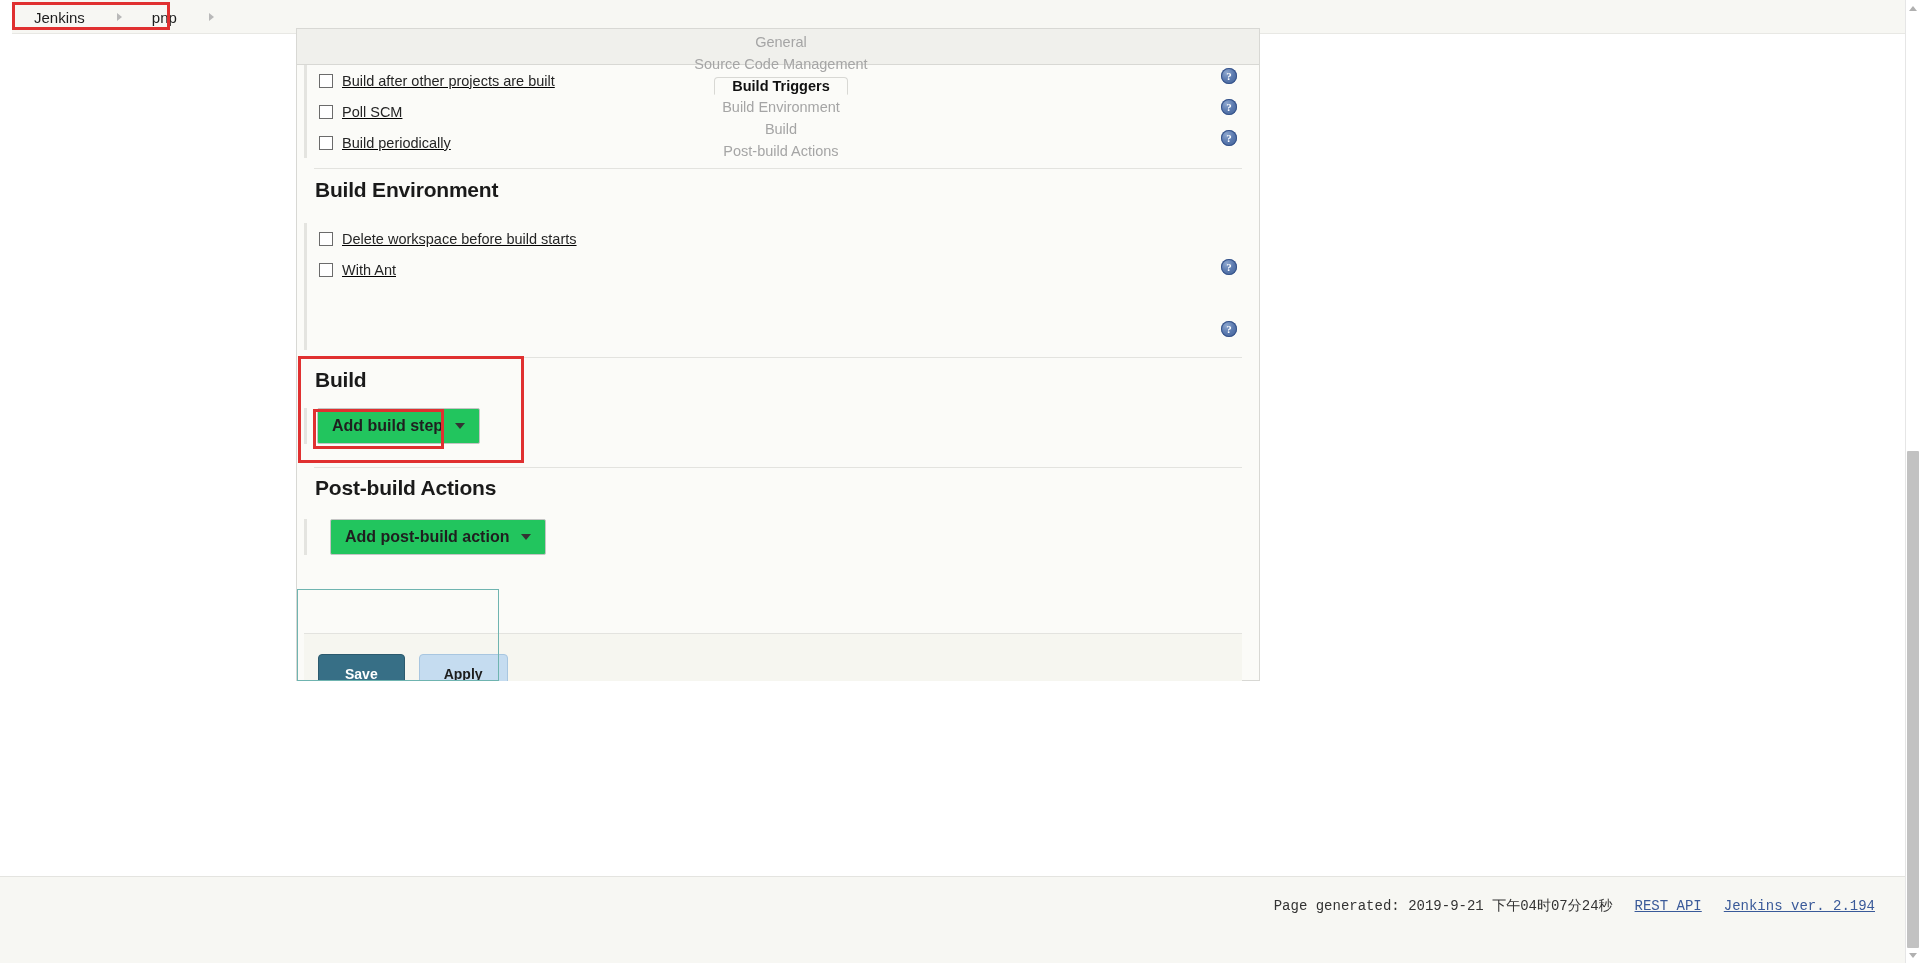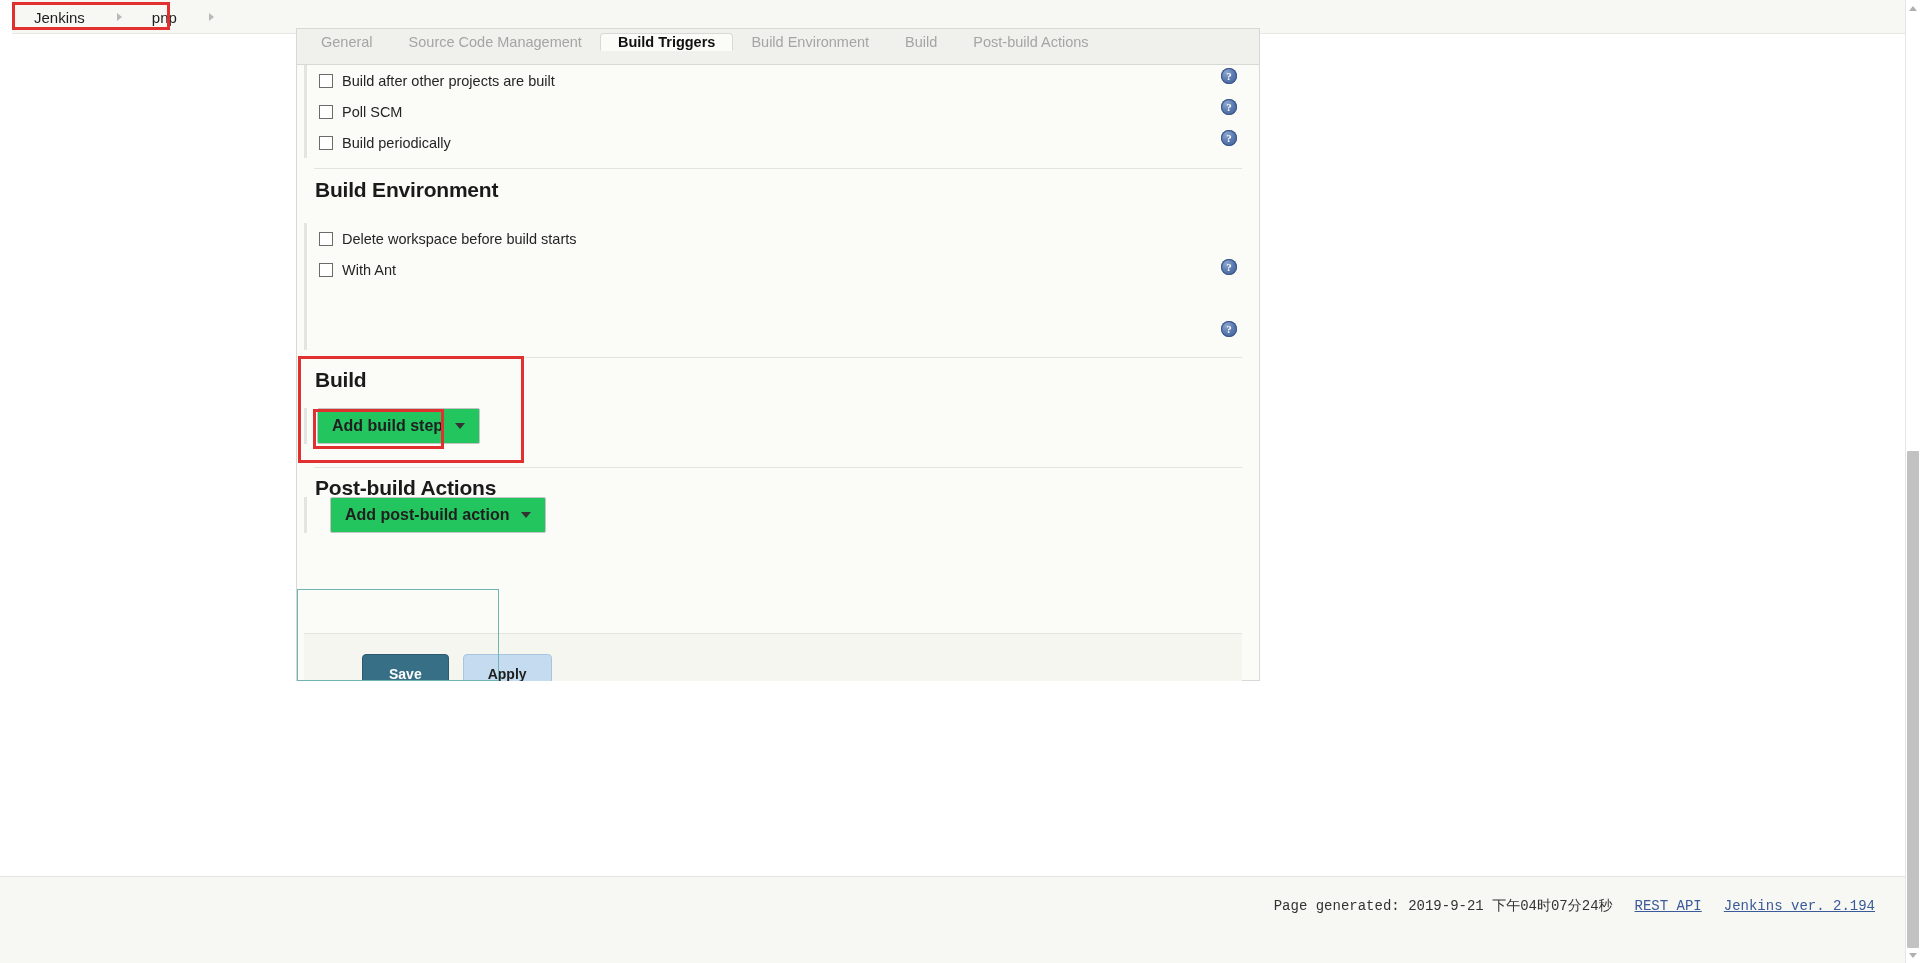--- a/index.html
+++ b/index.html
@@ -77,22 +77,23 @@
   
   .tab-bar {
     position: absolute;
     left: 296px; top: 28px;
     width: 964px; height: 37px;
     background: #f0f0ec;
     border: 1px solid #d8d8d4;
     border-bottom: 1px solid #d8d8d4;
     box-sizing: border-box;
     display: flex;
-    align-items: flex-start;
+    align-items: center;
     padding-left: 6px;
+    flex-direction: column;
   }
   .tab {
     display: flex;
     align-items: center;
     padding: 0 17px;
     font-size: 14.5px;
     color: #a5a5a5;
     white-space: nowrap;
     background: transparent;
     border: 1px solid transparent;
@@ -131,20 +132,21 @@
     color: #1a1a1a;
     letter-spacing: -0.2px;
   }
 
   
   .cb-group {
     position: absolute;
     left: 8px;
     border-left: 3px solid #e4e4e0;
     box-sizing: border-box;
+    text-decoration: underline;
   }
   .cb-row {
     position: relative;
     height: 31px;
     display: flex;
     align-items: center;
     padding-left: 12px;
   }
   .cb-box {
     width: 14px; height: 14px;
@@ -218,21 +220,20 @@
   .btn-save {
     background: #376f86;
     border: 1px solid #2c5a6e;
     border-radius: 4px;
     color: #ffffff;
     font-size: 14px;
     font-weight: bold;
     padding: 11px 26px;
     cursor: pointer;
     box-shadow: 0 2px 0 rgba(0,0,0,0.18);
-    margin-left: 44px;
   }
   .btn-apply {
     background: #c5dcf0;
     border: 1px solid #a8c6e0;
     border-radius: 4px;
     color: #1d1d1d;
     font-size: 14px;
     font-weight: bold;
     padding: 11px 24px;
     cursor: pointer;
@@ -406,21 +407,21 @@
       <button class="btn-dropdown">
         <span>Add build step</span>
         <span class="caret"></span>
       </button>
     </div>
 
     <div class="section-rule" style="top:402px;"></div>
 
     <div class="section-title" style="top:411px;">Post-build Actions</div>
 
-    <div class="btn-wrap" style="left:8px; top:432px;padding-left:23px;">
+    <div class="btn-wrap" style="left:8px; top:454px;padding-left:23px;">
       <button class="btn-dropdown">
         <span>Add post-build action</span>
         <span class="caret"></span>
       </button>
     </div>
 
     <div class="save-bar">
       <button class="btn-save">Save</button>
       <button class="btn-apply">Apply</button>
     </div>

